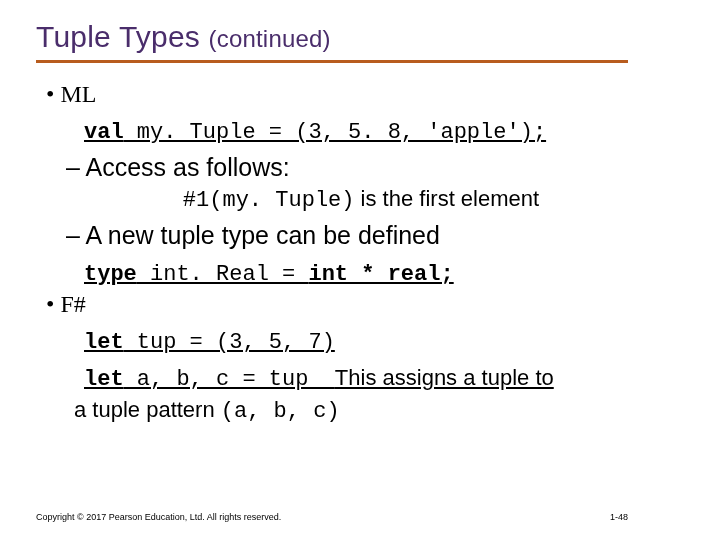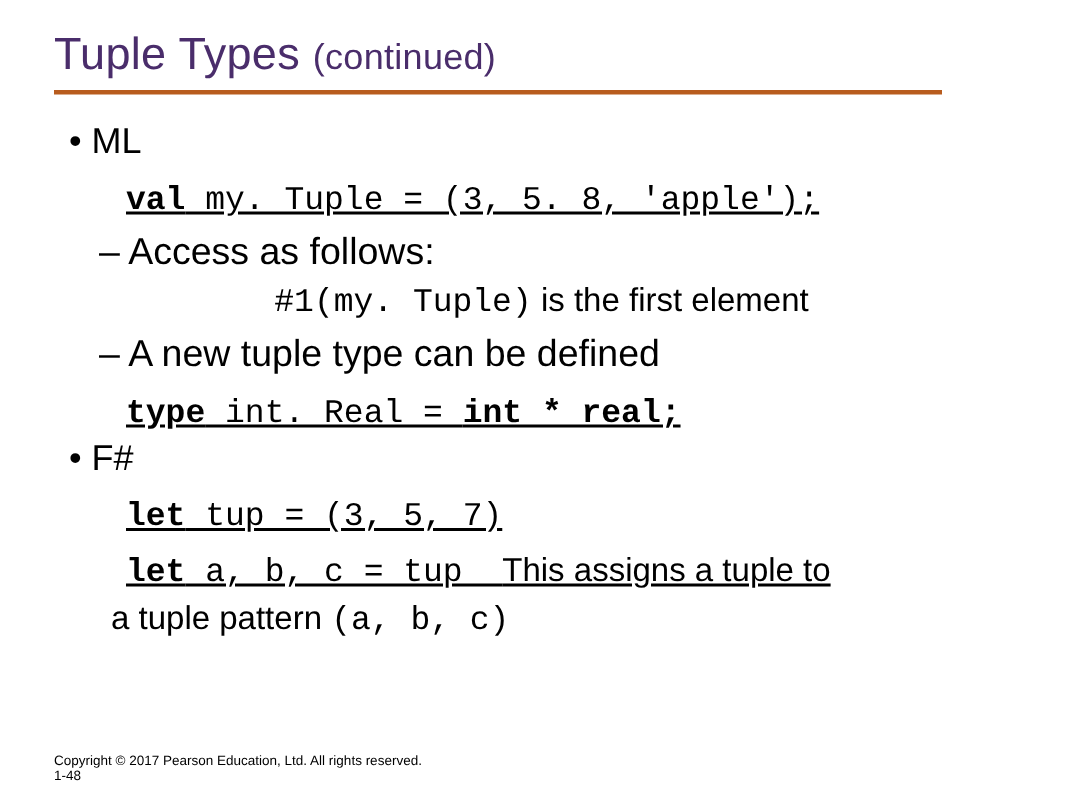--- a/index.html
+++ b/index.html
@@ -30,20 +30,21 @@
   }
   .rule {
     height: 3px;
     background: #b85c1e;
     margin: 6px 0 18px 0;
   }
   ul.b1 {
     list-style: none;
     padding: 0;
     margin: 0;
+    font-family: Liberation Serif, serif;
   }
   ul.b1 > li {
     font-size: 24px;
     margin: 4px 0 4px 10px;
   }
   ul.b1 > li::before {
     content: "• ";
     color: #000;
   }
   .sub {
@@ -83,21 +84,20 @@
   }
   .footer {
     position: absolute;
     bottom: 18px;
     left: 36px;
     right: 36px;
     font-size: 9px;
     color: #000;
     display: flex;
     justify-content: space-between;
-    flex-direction: column;
   }
 </style>
 </head>
 <body>
 
 <div class="slide">
 
   <h1 class="title">
     <span>Tuple Types </span><span class="cont">(continued)</span>
   </h1>

